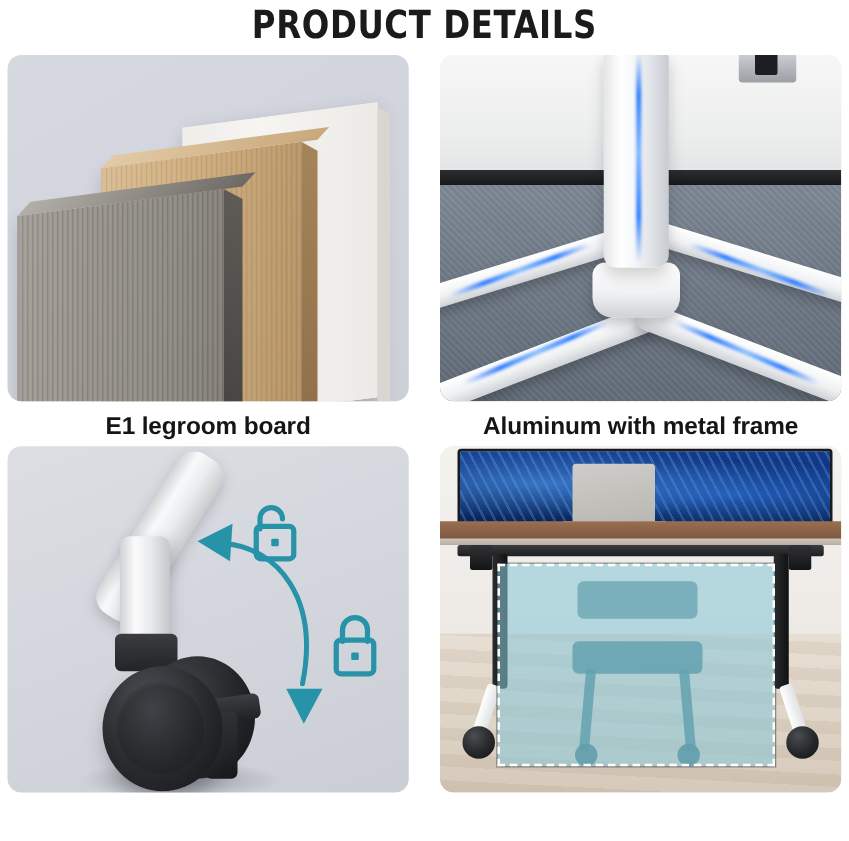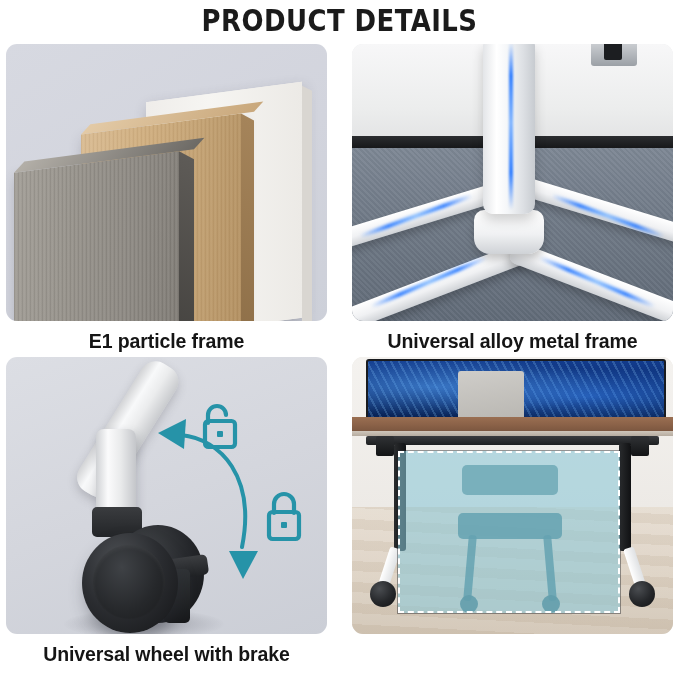--- a/index.html
+++ b/index.html
@@ -372,21 +372,21 @@
         </div>
         <div class="board b-oak">
           <div class="cap"></div>
           <div class="thick"></div>
         </div>
         <div class="board b-gray">
           <div class="cap"></div>
           <div class="thick"></div>
         </div>
       </div>
-      <div class="caption">E1 particle frame</div>
+      <div class="caption">E1 legroom board</div>
     </div>
 
     <div class="cell">
       <div class="photo p2">
         <div class="deskunder"></div>
         <div class="clip"></div>
         <div class="darkband"></div>
         <div class="carpet"></div>
         <div class="legL"></div>
         <div class="legR"></div>
@@ -394,21 +394,21 @@
         <div class="glow g2"></div>
         <div class="legBL"></div>
         <div class="legBR"></div>
         <div class="glow g3"></div>
         <div class="glow g4"></div>
         <div class="legD"></div>
         <div class="column">
           <div class="colglow"></div>
         </div>
       </div>
-      <div class="caption">Universal alloy metal frame</div>
+      <div class="caption">Aluminum with metal frame</div>
     </div>
 
     <div class="cell">
       <div class="photo p3">
         <div class="tube"></div>
         <div class="tube2"></div>
         <div class="shadow"></div>
         <div class="collar"></div>
         <div class="wheelback"></div>
         <div class="brake"></div>
@@ -427,21 +427,20 @@
             <rect x="211" y="74" width="6" height="6" rx="1" fill="#2693a8"></rect>
           </g>
 
           <g>
             <path d="M268 156 v-9 a10 10 0 0 1 20 0 v9" fill="none" stroke="#2693a8" stroke-width="4.2" stroke-linecap="round"></path>
             <rect x="263" y="155" width="30" height="27" rx="3.5" fill="none" stroke="#2693a8" stroke-width="4.2"></rect>
             <rect x="275" y="165" width="6" height="6" rx="1" fill="#2693a8"></rect>
           </g>
         </svg>
       </div>
-      <div class="caption">Universal wheel with brake</div>
     </div>
 
     <div class="cell">
       <div class="photo p4">
         <div class="wallback"></div>
         <div class="monitor"></div>
         <div class="laptop"></div>
         <div class="laptopbase"></div>
         <div class="floor"></div>
         <div class="desktop"></div>

